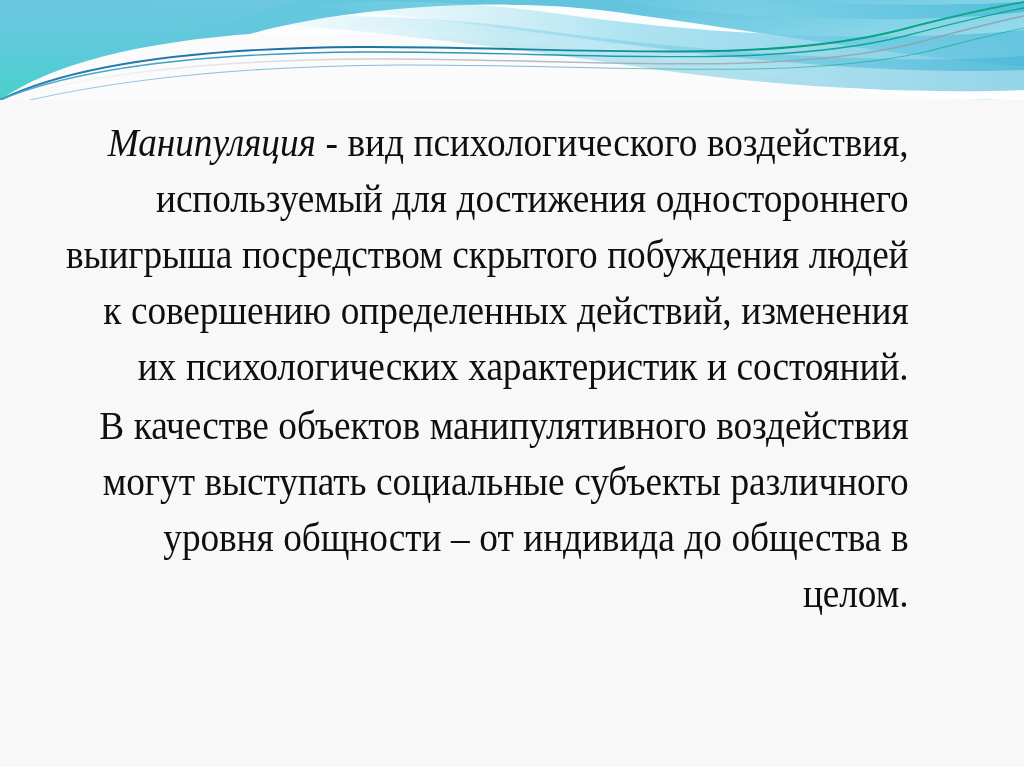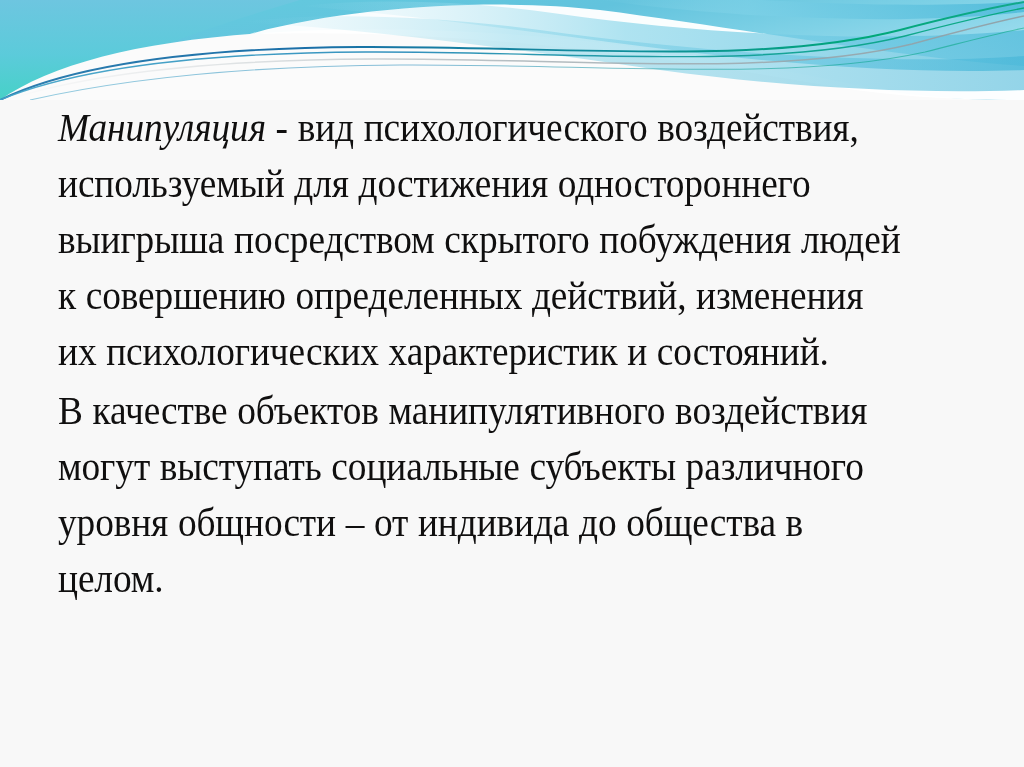--- a/index.html
+++ b/index.html
@@ -35,22 +35,23 @@
   #banner svg {
     display: block;
     width: 1024px;
     height: 100px;
   }
 
   
   #content {
     position: absolute;
     left: 58px;
-    top: 100px;
+    top: 115px;
     width: 900px;
+    text-align: right;
   }
 
   .para {
     color: #100f0f;
     font-size: 39.5px;
     line-height: 56px;
     letter-spacing: -0.1px;
     word-spacing: 0.5px;
     font-family: "Liberation Serif", "DejaVu Serif", serif;
     transform: scaleX(0.945);

